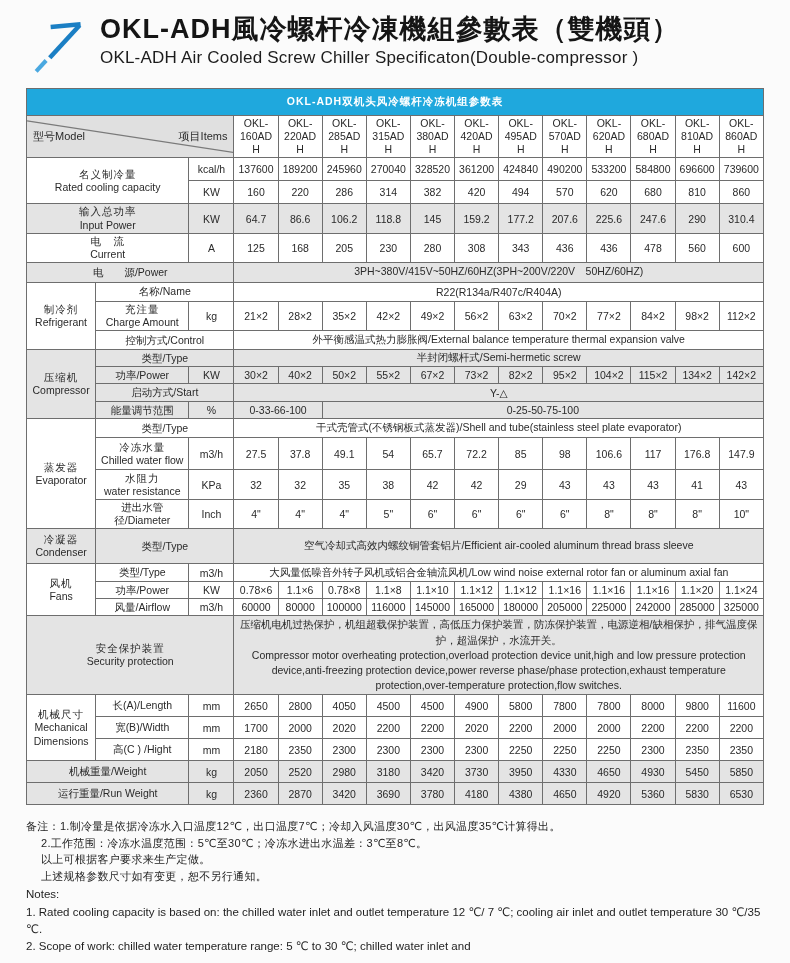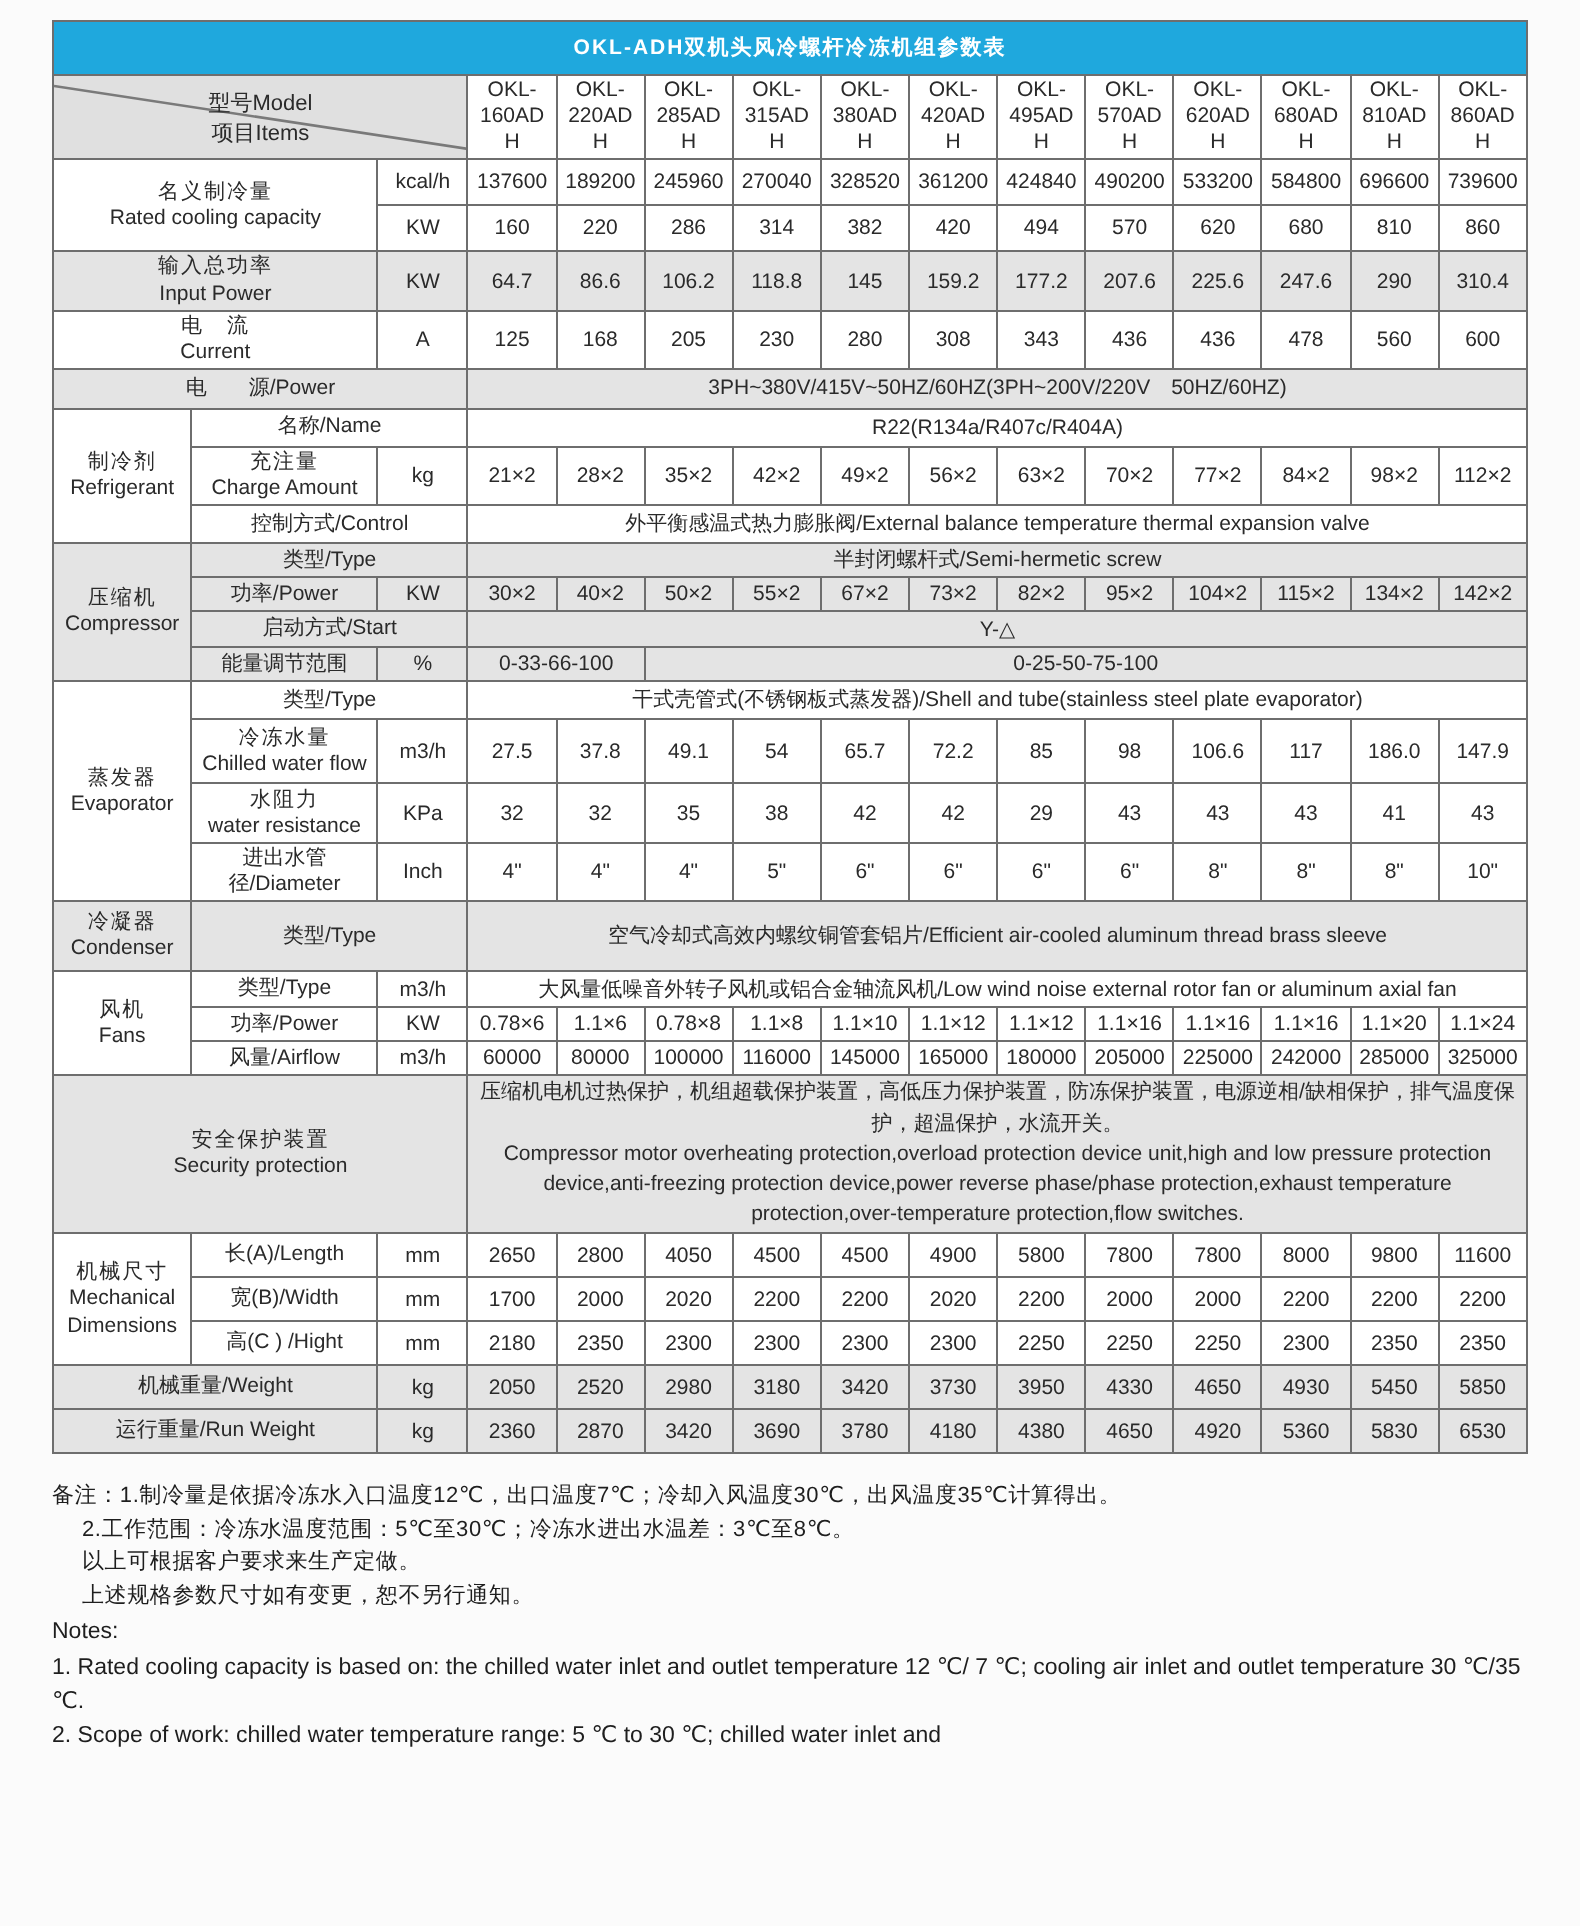--- a/index.html
+++ b/index.html
@@ -14,41 +14,52 @@
   .title-en{font-size:17px;color:#1c1c1c;margin-top:3px;letter-spacing:0.2px;}
 
   
   table.spec{border-collapse:collapse;table-layout:fixed;width:738px;background:#fff;padding-left:44px;}
   table.spec td{border:1px solid #6e6e6e;font-size:10.5px;text-align:center;vertical-align:middle;padding:1px 2px;background:#fff;overflow:hidden;}
   tr.g td{background:#e4e4e4;}
   tr.sec td{border-top:1.6px solid #3c3c3c;}
   td.banner{background:#1fa8dd !important;color:#fff;font-weight:bold;font-size:15px;letter-spacing:1px;border:1px solid #1fa8dd;height:24px;}
   td.corner{background:#e0e0e0 !important;position:relative;}
   td.model{font-size:10.5px;background:#fcfcfc;line-height:1.25;word-wrap:break-word;}
-  .corner-inner{position:relative;display:flex;justify-content:space-between;align-items:center;height:100%;padding:2px 4px;font-size:11px;flex-direction:column;}
+  .corner-inner{position:relative;display:flex;justify-content:space-between;align-items:flex-start;height:100%;padding:2px 4px;font-size:11px;}
   .corner-svg{position:absolute;left:0;top:0;width:100%;height:100%;}
   td.lab{font-size:11px;line-height:1.25;}
   td.lab .zh{letter-spacing:1px;}
   td.unit{font-size:10.5px;}
   td.wide{font-size:11px;}
   td.val{font-size:10.5px;}
   td.sectext{text-align:left;padding:3px 7px;font-size:10.5px;line-height:1.45;}
   td.sectext p{margin:0;}
 
   
   .notes{margin-top:13px;font-size:11px;line-height:1.5;color:#1e1e1e;}
   .notes .zh-line{letter-spacing:0.3px;}
   .notes .ind{margin-left:15px;}
   .notes .en-block{margin-top:2px;font-size:11.5px;line-height:1.5;}
 </style>
 </head>
 <body>
 
 <div class="page">
 
+  <div class="masthead">
+    <svg class="logo" viewBox="0 0 64 60">
+      <path d="M25 9 L58 6" stroke="#1b7fc4" stroke-width="5" fill="none"></path>
+      <path d="M57 7 L24 43" stroke="#1b7fc4" stroke-width="5" fill="none"></path>
+      <path d="M20 46 L9 58" stroke="#4aa8e0" stroke-width="4.5" fill="none"></path>
+    </svg>
+    <div class="titles">
+      <div class="title-zh">OKL-ADH風冷螺杆冷凍機組參數表（雙機頭）</div>
+      <div class="title-en">OKL-ADH Air Cooled Screw Chiller Specificaton(Double-compressor )</div>
+    </div>
+  </div>
 
   <table class="spec">
     <colgroup>
       <col style="width:69px">
         <col style="width:93px">
         <col style="width:45px">
       <col style="width:44px">
         <col style="width:44px">
         <col style="width:44px">
         <col style="width:44px">
@@ -255,21 +266,21 @@
     <td class="val">27.5</td>
           <td class="val">37.8</td>
           <td class="val">49.1</td>
           <td class="val">54</td>
           <td class="val">65.7</td>
           <td class="val">72.2</td>
           <td class="val">85</td>
           <td class="val">98</td>
           <td class="val">106.6</td>
           <td class="val">117</td>
-          <td class="val">186.0</td>
+          <td class="val">176.8</td>
           <td class="val">147.9</td>
         </tr>
     <tr style="height:30px">
       <td class="lab">
         <span class="zh">水阻力</span><br>
         <span>water resistance</span>
       </td>
       <td class="unit">KPa</td>
     <td class="val">32</td>
           <td class="val">32</td>

